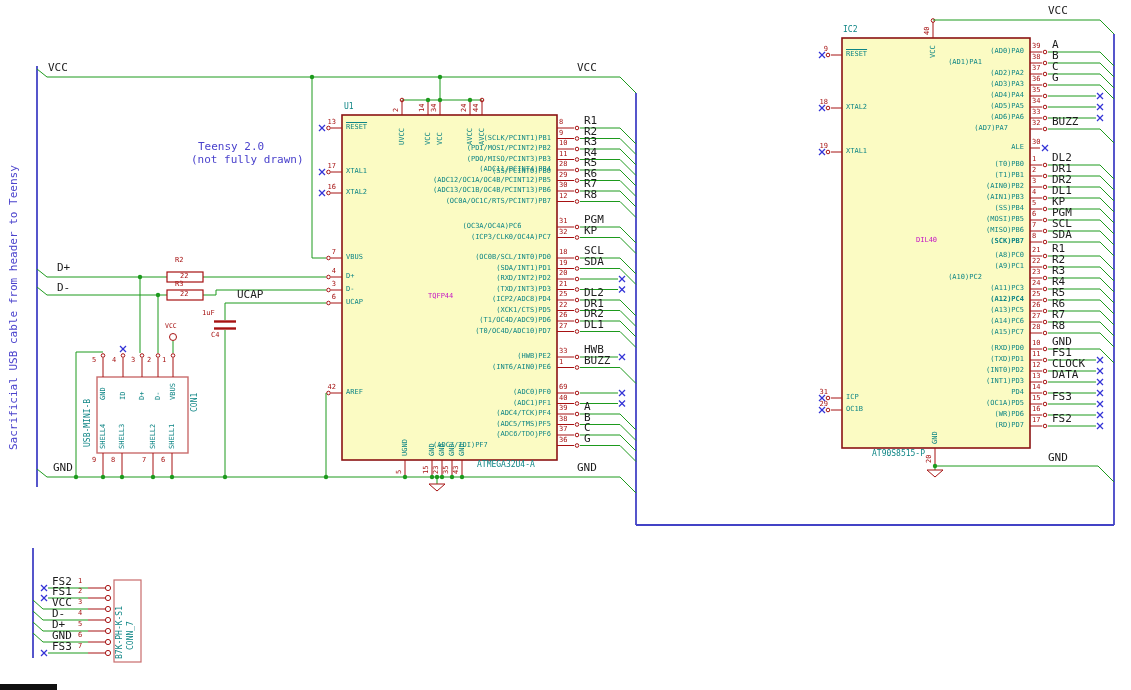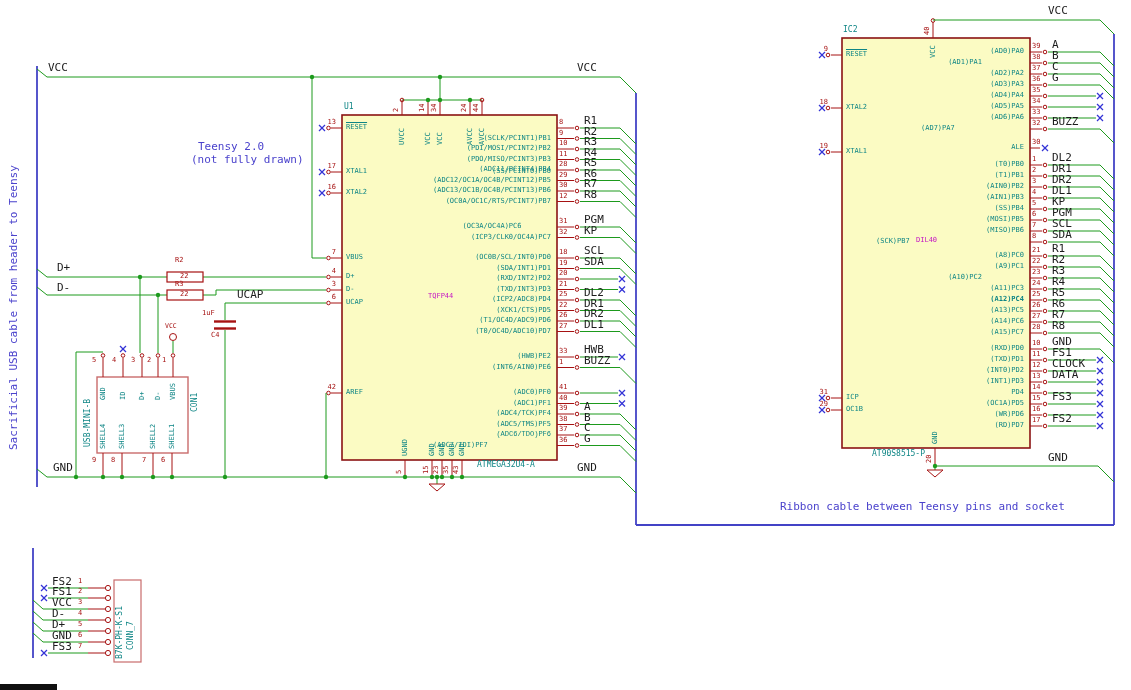--- a/index.html
+++ b/index.html
@@ -554,21 +554,21 @@
       <div class="t lbl" style="left: 584px; top: 308px;">DR2</div>
       <div class="t num" style="left: 559px; top: 322.5px;">27</div>
       <div class="t name" style="left: 433px; top: 327.5px; width: 118px; text-align: right;">(T0/OC4D/ADC10)PD7</div>
       <div class="t lbl" style="left: 584px; top: 318.5px;">DL1</div>
       <div class="t num" style="left: 559px; top: 348px;">33</div>
       <div class="t name" style="left: 433px; top: 353px; width: 118px; text-align: right;">(HWB)PE2</div>
       <div class="t lbl" style="left: 584px; top: 344px;">HWB</div>
       <div class="t num" style="left: 559px; top: 358.5px;">1</div>
       <div class="t name" style="left: 433px; top: 363.5px; width: 118px; text-align: right;">(INT6/AIN0)PE6</div>
       <div class="t lbl" style="left: 584px; top: 354.5px;">BUZZ</div>
-      <div class="t num" style="left: 559px; top: 384px;">41</div>
+      <div class="t num" style="left: 559px; top: 384px;">69</div>
       <div class="t name" style="left: 433px; top: 389px; width: 118px; text-align: right;">(ADC0)PF0</div>
       <div class="t num" style="left: 559px; top: 394.5px;">40</div>
       <div class="t name" style="left: 433px; top: 399.5px; width: 118px; text-align: right;">(ADC1)PF1</div>
       <div class="t num" style="left: 559px; top: 405px;">39</div>
       <div class="t name" style="left: 433px; top: 410px; width: 118px; text-align: right;">(ADC4/TCK)PF4</div>
       <div class="t lbl" style="left: 584px; top: 401px;">A</div>
       <div class="t num" style="left: 559px; top: 415.5px;">38</div>
       <div class="t name" style="left: 433px; top: 420.5px; width: 118px; text-align: right;">(ADC5/TMS)PF5</div>
       <div class="t lbl" style="left: 584px; top: 411.5px;">B</div>
       <div class="t num" style="left: 559px; top: 426px;">37</div>
@@ -644,21 +644,21 @@
       <div class="t num" style="left: 1032px; top: 76px;">36</div>
       <div class="t name" style="left: 906px; top: 81px; width: 118px; text-align: right;">(AD3)PA3</div>
       <div class="t lbl" style="left: 1052px; top: 72px;">G</div>
       <div class="t num" style="left: 1032px; top: 87px;">35</div>
       <div class="t name" style="left: 906px; top: 92px; width: 118px; text-align: right;">(AD4)PA4</div>
       <div class="t num" style="left: 1032px; top: 98px;">34</div>
       <div class="t name" style="left: 906px; top: 103px; width: 118px; text-align: right;">(AD5)PA5</div>
       <div class="t num" style="left: 1032px; top: 109px;">33</div>
       <div class="t name" style="left: 906px; top: 114px; width: 118px; text-align: right;">(AD6)PA6</div>
       <div class="t num" style="left: 1032px; top: 120px;">32</div>
-      <div class="t name" style="left: 921px; top: 125px; width: 118px; text-align: left;">(AD7)PA7</div>
+      <div class="t name" style="left: 890px; top: 125px; width: 118px; text-align: right;">(AD7)PA7</div>
       <div class="t lbl" style="left: 1052px; top: 116px;">BUZZ</div>
       <div class="t num" style="left: 1032px; top: 139px;">30</div>
       <div class="t name" style="left: 906px; top: 144px; width: 118px; text-align: right;">ALE</div>
       <div class="t num" style="left: 1032px; top: 156px;">1</div>
       <div class="t name" style="left: 906px; top: 161px; width: 118px; text-align: right;">(T0)PB0</div>
       <div class="t lbl" style="left: 1052px; top: 152px;">DL2</div>
       <div class="t num" style="left: 1032px; top: 167px;">2</div>
       <div class="t name" style="left: 906px; top: 172px; width: 118px; text-align: right;">(T1)PB1</div>
       <div class="t lbl" style="left: 1052px; top: 163px;">DR1</div>
       <div class="t num" style="left: 1032px; top: 178px;">3</div>
@@ -670,21 +670,21 @@
       <div class="t num" style="left: 1032px; top: 200px;">5</div>
       <div class="t name" style="left: 906px; top: 205px; width: 118px; text-align: right;">(SS)PB4</div>
       <div class="t lbl" style="left: 1052px; top: 196px;">KP</div>
       <div class="t num" style="left: 1032px; top: 211px;">6</div>
       <div class="t name" style="left: 906px; top: 216px; width: 118px; text-align: right;">(MOSI)PB5</div>
       <div class="t lbl" style="left: 1052px; top: 207px;">PGM</div>
       <div class="t num" style="left: 1032px; top: 222px;">7</div>
       <div class="t name" style="left: 906px; top: 227px; width: 118px; text-align: right;">(MISO)PB6</div>
       <div class="t lbl" style="left: 1052px; top: 218px;">SCL</div>
       <div class="t num" style="left: 1032px; top: 233px;">8</div>
-      <div class="t name" style="left: 876px; top: 238px; width: 118px; ">(SCK)PB7</div>
+      <div class="t name" style="left: 906px; top: 238px; width: 118px; text-align: right; font-weight: bold;">(SCK)PB7</div>
       <div class="t lbl" style="left: 1052px; top: 229px;">SDA</div>
       <div class="t num" style="left: 1032px; top: 247px;">21</div>
       <div class="t name" style="left: 906px; top: 252px; width: 118px; text-align: right;">(A8)PC0</div>
       <div class="t lbl" style="left: 1052px; top: 243px;">R1</div>
       <div class="t num" style="left: 1032px; top: 258px;">22</div>
       <div class="t name" style="left: 906px; top: 263px; width: 118px; text-align: right;">(A9)PC1</div>
       <div class="t lbl" style="left: 1052px; top: 254px;">R2</div>
       <div class="t num" style="left: 1032px; top: 269px;">23</div>
       <div class="t name" style="left: 906px; top: 274px; width: 118px; text-align: center;">(A10)PC2</div>
       <div class="t lbl" style="left: 1052px; top: 265px;">R3</div>
@@ -723,16 +723,15 @@
       <div class="t num" style="left: 1032px; top: 406px;">16</div>
       <div class="t name" style="left: 906px; top: 411px; width: 118px; text-align: right;">(WR)PD6</div>
       <div class="t num" style="left: 1032px; top: 417px;">17</div>
       <div class="t name" style="left: 906px; top: 422px; width: 118px; text-align: right;">(RD)PD7</div>
       <div class="t lbl" style="left: 1052px; top: 413px;">FS2</div>
     </div>
 
   <div class="t note" style="left:198px;top:141px">Teensy 2.0</div>
   <div class="t note" style="left:191px;top:154px">(not fully drawn)</div>
   <div class="t note vert" style="left:8px;top:450px">Sacrificial USB cable from header to Teensy</div>
-  <div class="t note" style="left:780px;top:501px">Ribbon cable between Teensy pins and socket</div>
 
   <div id="botbar"></div>
 </div>
 
 </body></html>

